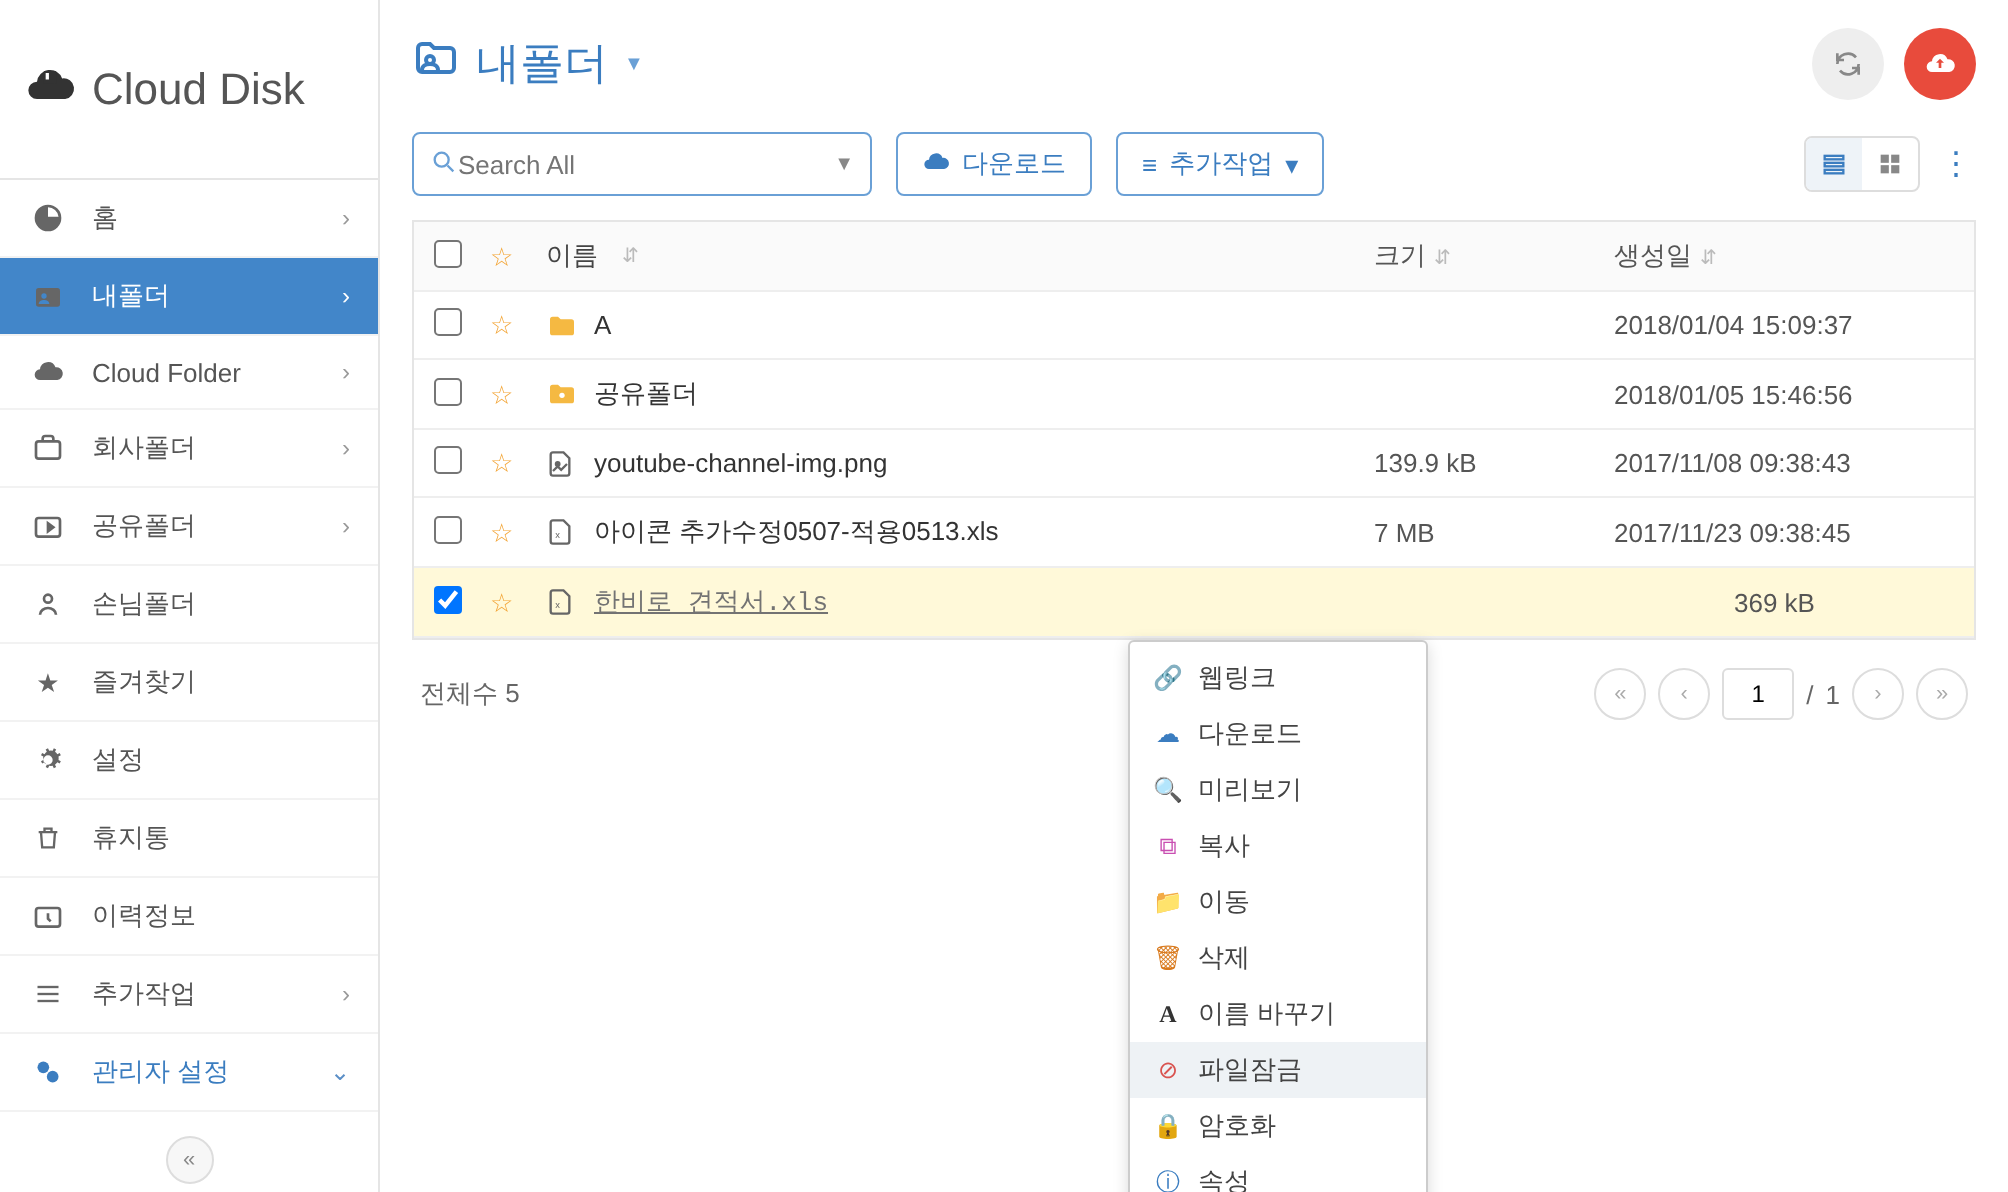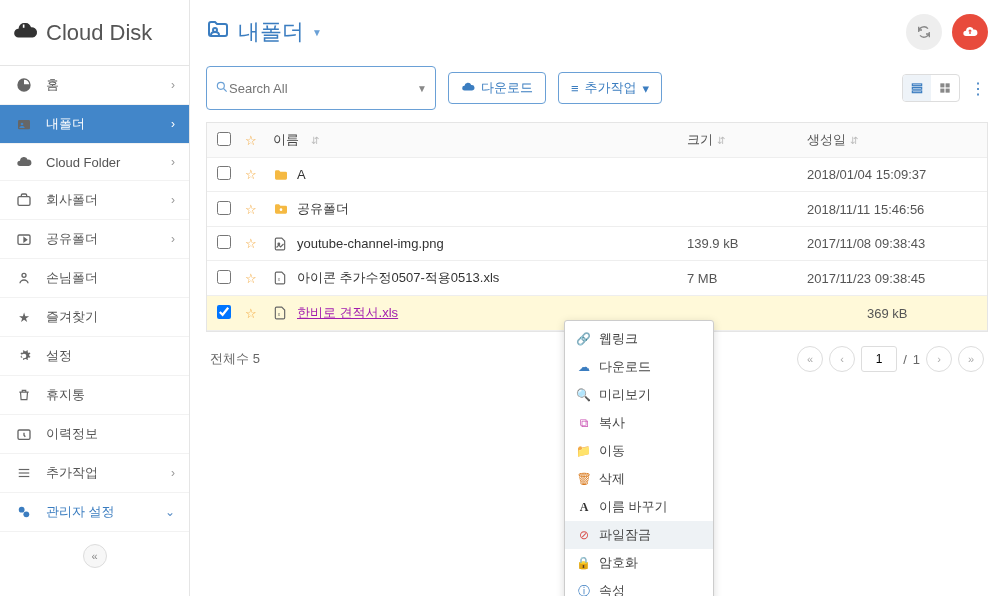--- a/index.html
+++ b/index.html
@@ -1,21 +1,21 @@
 <!DOCTYPE html>
 <html><head>
   <meta charset="utf-8">
   <style>
     * { margin: 0; padding: 0; box-sizing: border-box; }
     body { font-family: -apple-system, BlinkMacSystemFont, "Segoe UI", "Malgun Gothic", sans-serif; font-size: 13px; color: #333; background: #fff; }
     .app { display: flex; width: 1004px; height: 596px; overflow: hidden; }
     
     
     .sidebar { width: 190px; border-right: 1px solid #e5e5e5; display: flex; flex-direction: column; background: #fff; }
-    .logo-area { padding: 18px 12px; display: flex; align-items: center; gap: 8px; border-bottom: 1px solid #e5e5e5; }
+    .logo-area { padding: 30px 12px; display: flex; align-items: center; gap: 8px; border-bottom: 1px solid #e5e5e5; }
     .logo-area .ltxt { font-size: 22px; color: #555; font-weight: 400; }
     .nav-item { display: flex; align-items: center; padding: 10px 14px; gap: 12px; cursor: pointer; color: #555; border-bottom: 1px solid #f2f2f2; }
     .nav-item.active { background: #4286c9; color: #fff; }
     .nav-item .chev { margin-left: auto; font-size: 12px; color: #999; }
     .nav-item.active .chev { color: #fff; }
     .nav-item.open .chev { color: #5b8fc7; }
     .nav-item .nlabel { flex: 0 0 auto; }
     .nav-item .ico { width: 20px; display: flex; justify-content: center; color: #666; }
     .nav-item.active .ico svg, .nav-item.active-light .ico { color: inherit; }
     .nav-item.open { color: #3b7dc0; }
@@ -27,21 +27,21 @@
     .main { flex: 1; display: flex; flex-direction: column; padding: 14px 16px; position: relative; }
     .crumbs-row { display: flex; align-items: center; gap: 10px; }
     .crumbs { display: flex; align-items: center; gap: 8px; color: #3b7dc0; font-size: 22px; }
     .crumbs .drop { font-size: 10px; color: #6aa0d6; }
     .top-actions { margin-left: auto; display: flex; gap: 10px; }
     .circ-btn { width: 36px; height: 36px; border-radius: 50%; display: flex; align-items:center; justify-content:center; cursor:pointer; }
     .circ-grey { background:#eee; color:#888; }
     .circ-red { background:#e84b3c; color:#fff; }
     
     .toolbar { display: flex; align-items: center; gap: 12px; margin-top: 16px; }
-    .search-box { display:flex; align-items:center; border:1px solid #6aa0d6; border-radius:4px; height:44px; width:230px; padding:0 8px; color:#6aa0d6;}
+    .search-box { display:flex; align-items:center; border:1px solid #6aa0d6; border-radius:4px; height:32px; width:230px; padding:0 8px; color:#6aa0d6;}
     .search-box input { flex:1; border:none; outline:none; font-size:13px; background:transparent; color:#555;}
     .search-box .dd { font-size:10px; color:#888; }
     .btn { display:flex; align-items:center; gap:6px; height:32px; padding:0 12px; border:1px solid #6aa0d6; border-radius:4px; color:#3b7dc0; cursor:pointer; background:#fff; }
     .view-group { margin-left: auto; display:flex; gap:8px; align-items:center;}
     .view-seg { display:flex; border:1px solid #ddd; border-radius:4px; overflow:hidden; }
     .view-seg div { width:28px; height:26px; display:flex; align-items:center; justify-content:center; cursor:pointer; color:#888; }
     .view-seg div.sel { background:#eef3f8; color:#3b7dc0; }
     .more-v { width:20px; height:26px; display:flex; align-items:center; justify-content:center; color:#3b7dc0; cursor:pointer; font-size:16px;}
     
     
@@ -50,21 +50,21 @@
     .grow.header { background:#fafafa; color:#444; font-weight:500; }
     .grow .ck { width: 18px; }
     .grow .ck input { width:14px; height:14px; }
     .grow .star { width: 18px; color:#f3a638; }
     .grow .nm { flex:1; display:flex; align-items:center; gap:8px; }
     .grow .sz { width: 110px; color:#555; }
     .grow .dt { width: 170px; color:#555; }
     .grow.sel-row { background:#fff9d9; }
     .sort { color:#bbb; font-size:10px; margin-left:4px;}
     .ficon { width:16px; height:16px; display:inline-flex; }
-    .link-name { color:#a21caf; text-decoration: underline; }
+    .link-name { color:#737373; text-decoration: underline; font-family: Liberation Mono, monospace; }
     
     .pager-row { display:flex; align-items:center; padding:10px 4px; margin-top:4px; color:#666;gap:20px; }
     .pager { margin-left:auto; display:flex; align-items:center; gap:6px;}
     .pgbtn { width:26px; height:26px; border:1px solid #ddd; border-radius:50%; background:#fff; display:flex; align-items:center; justify-content:center; color:#aaa; cursor:pointer; font-size:11px;}
     .pginput { width:36px; height:26px; border:1px solid #ddd; border-radius:3px; text-align:center; font-size:12px;}
     
     
     .ctx { position:absolute; left: 374px; top: 320px; width:150px; background:#fff; border:1px solid #ccc; border-radius:3px; box-shadow:0 2px 8px rgba(0,0,0,0.15); padding:4px 0; z-index:50;}
     .ctx-item { display:flex; align-items:center; gap:8px; padding:5px 12px; cursor:pointer; color:#444; font-size:13px;}
     .ctx-item:hover, .ctx-item.hov { background:#eef2f5; }
@@ -300,21 +300,21 @@
         <span class="nm">
             <span class="ficon">
               <svg width="16" height="16" viewBox="0 0 24 24" fill="#f5b942">
                 <path d="M3 7a2 2 0 012-2h4l2 2h8a2 2 0 012 2v8a2 2 0 01-2 2H5a2 2 0 01-2-2V7z"></path>
                 <circle cx="12" cy="13" r="2" fill="#fff"></circle>
               </svg>
             </span>
             <span>공유폴더</span>
           </span>
         <span class="sz"></span>
-        <span class="dt">2018/11/11 15:46:56</span>
+        <span class="dt">2018/01/05 15:46:56</span>
       </div>
       <div class="grow">
         <span class="ck"><input type="checkbox" style=""></span>
         <span class="star">☆</span>
         <span class="nm">
             <span class="ficon">
               <svg width="14" height="16" viewBox="0 0 24 24" fill="none" stroke="#666" stroke-width="2">
                 <path d="M6 2h9l5 5v13a2 2 0 01-2 2H6a2 2 0 01-2-2V4a2 2 0 012-2z"></path>
                 <circle cx="10" cy="12" r="1.5" fill="#666"></circle>
                 <path d="M6 18l4-4 3 3 5-5"></path>

